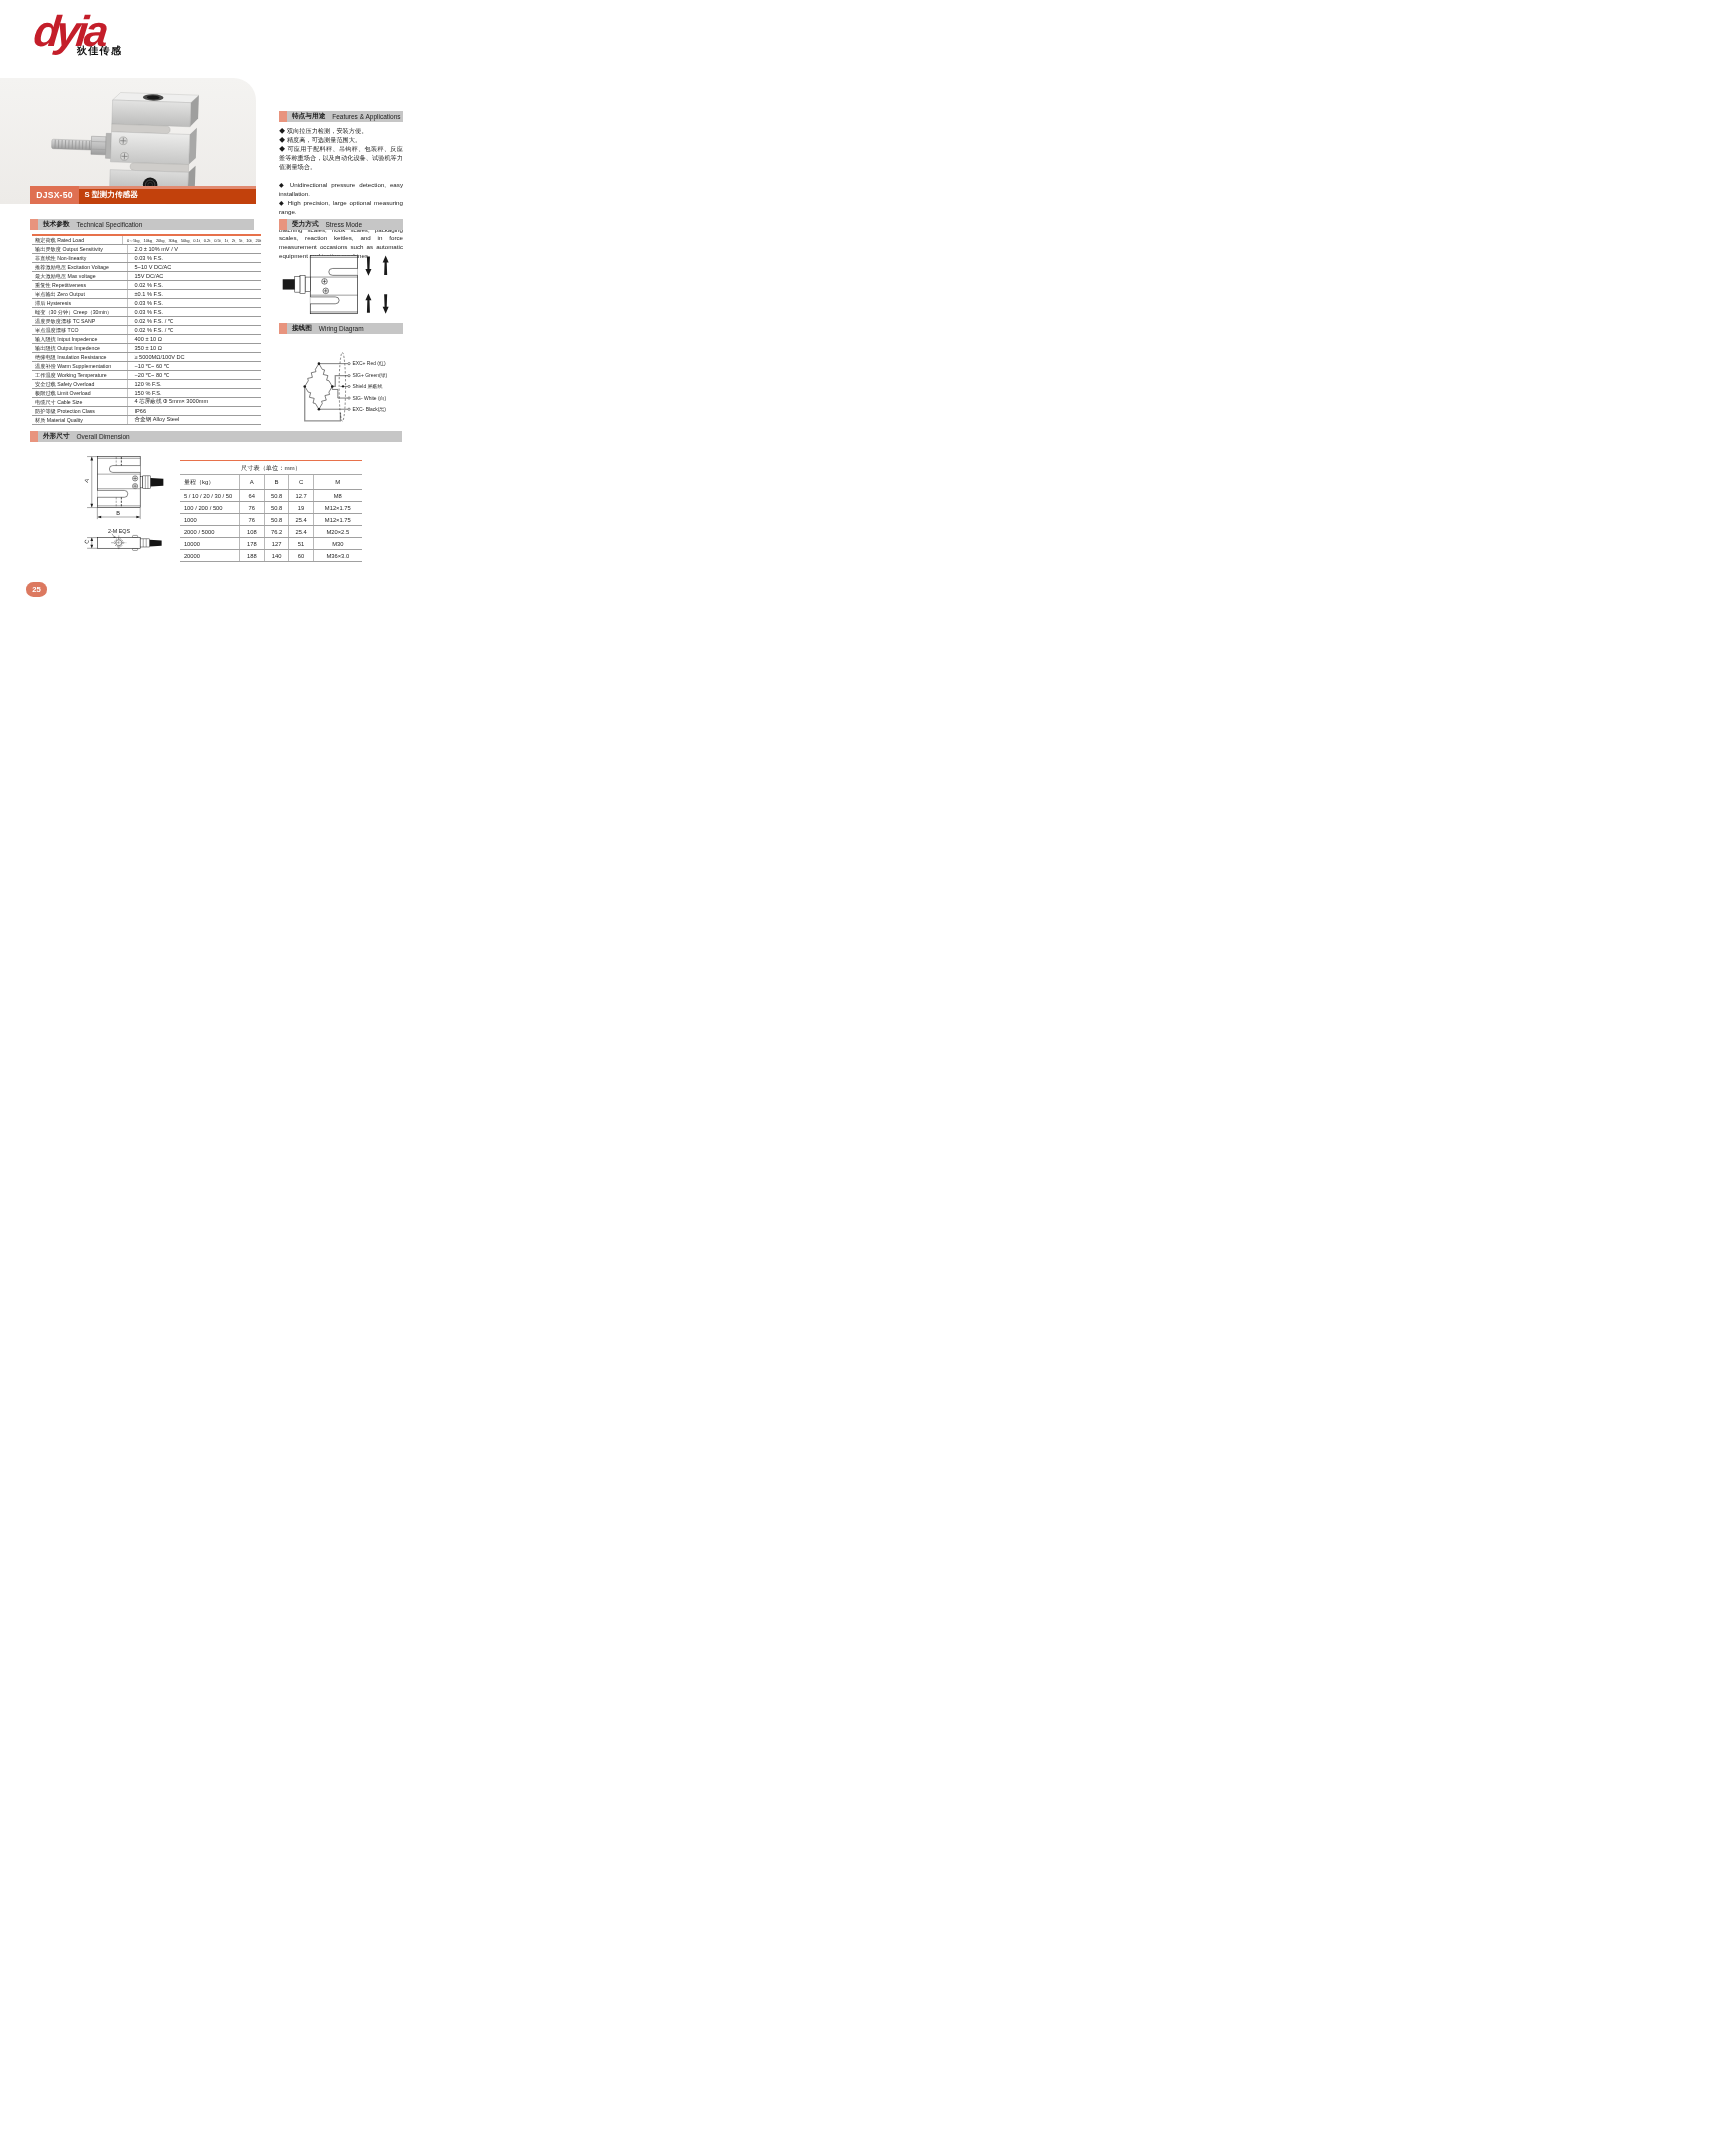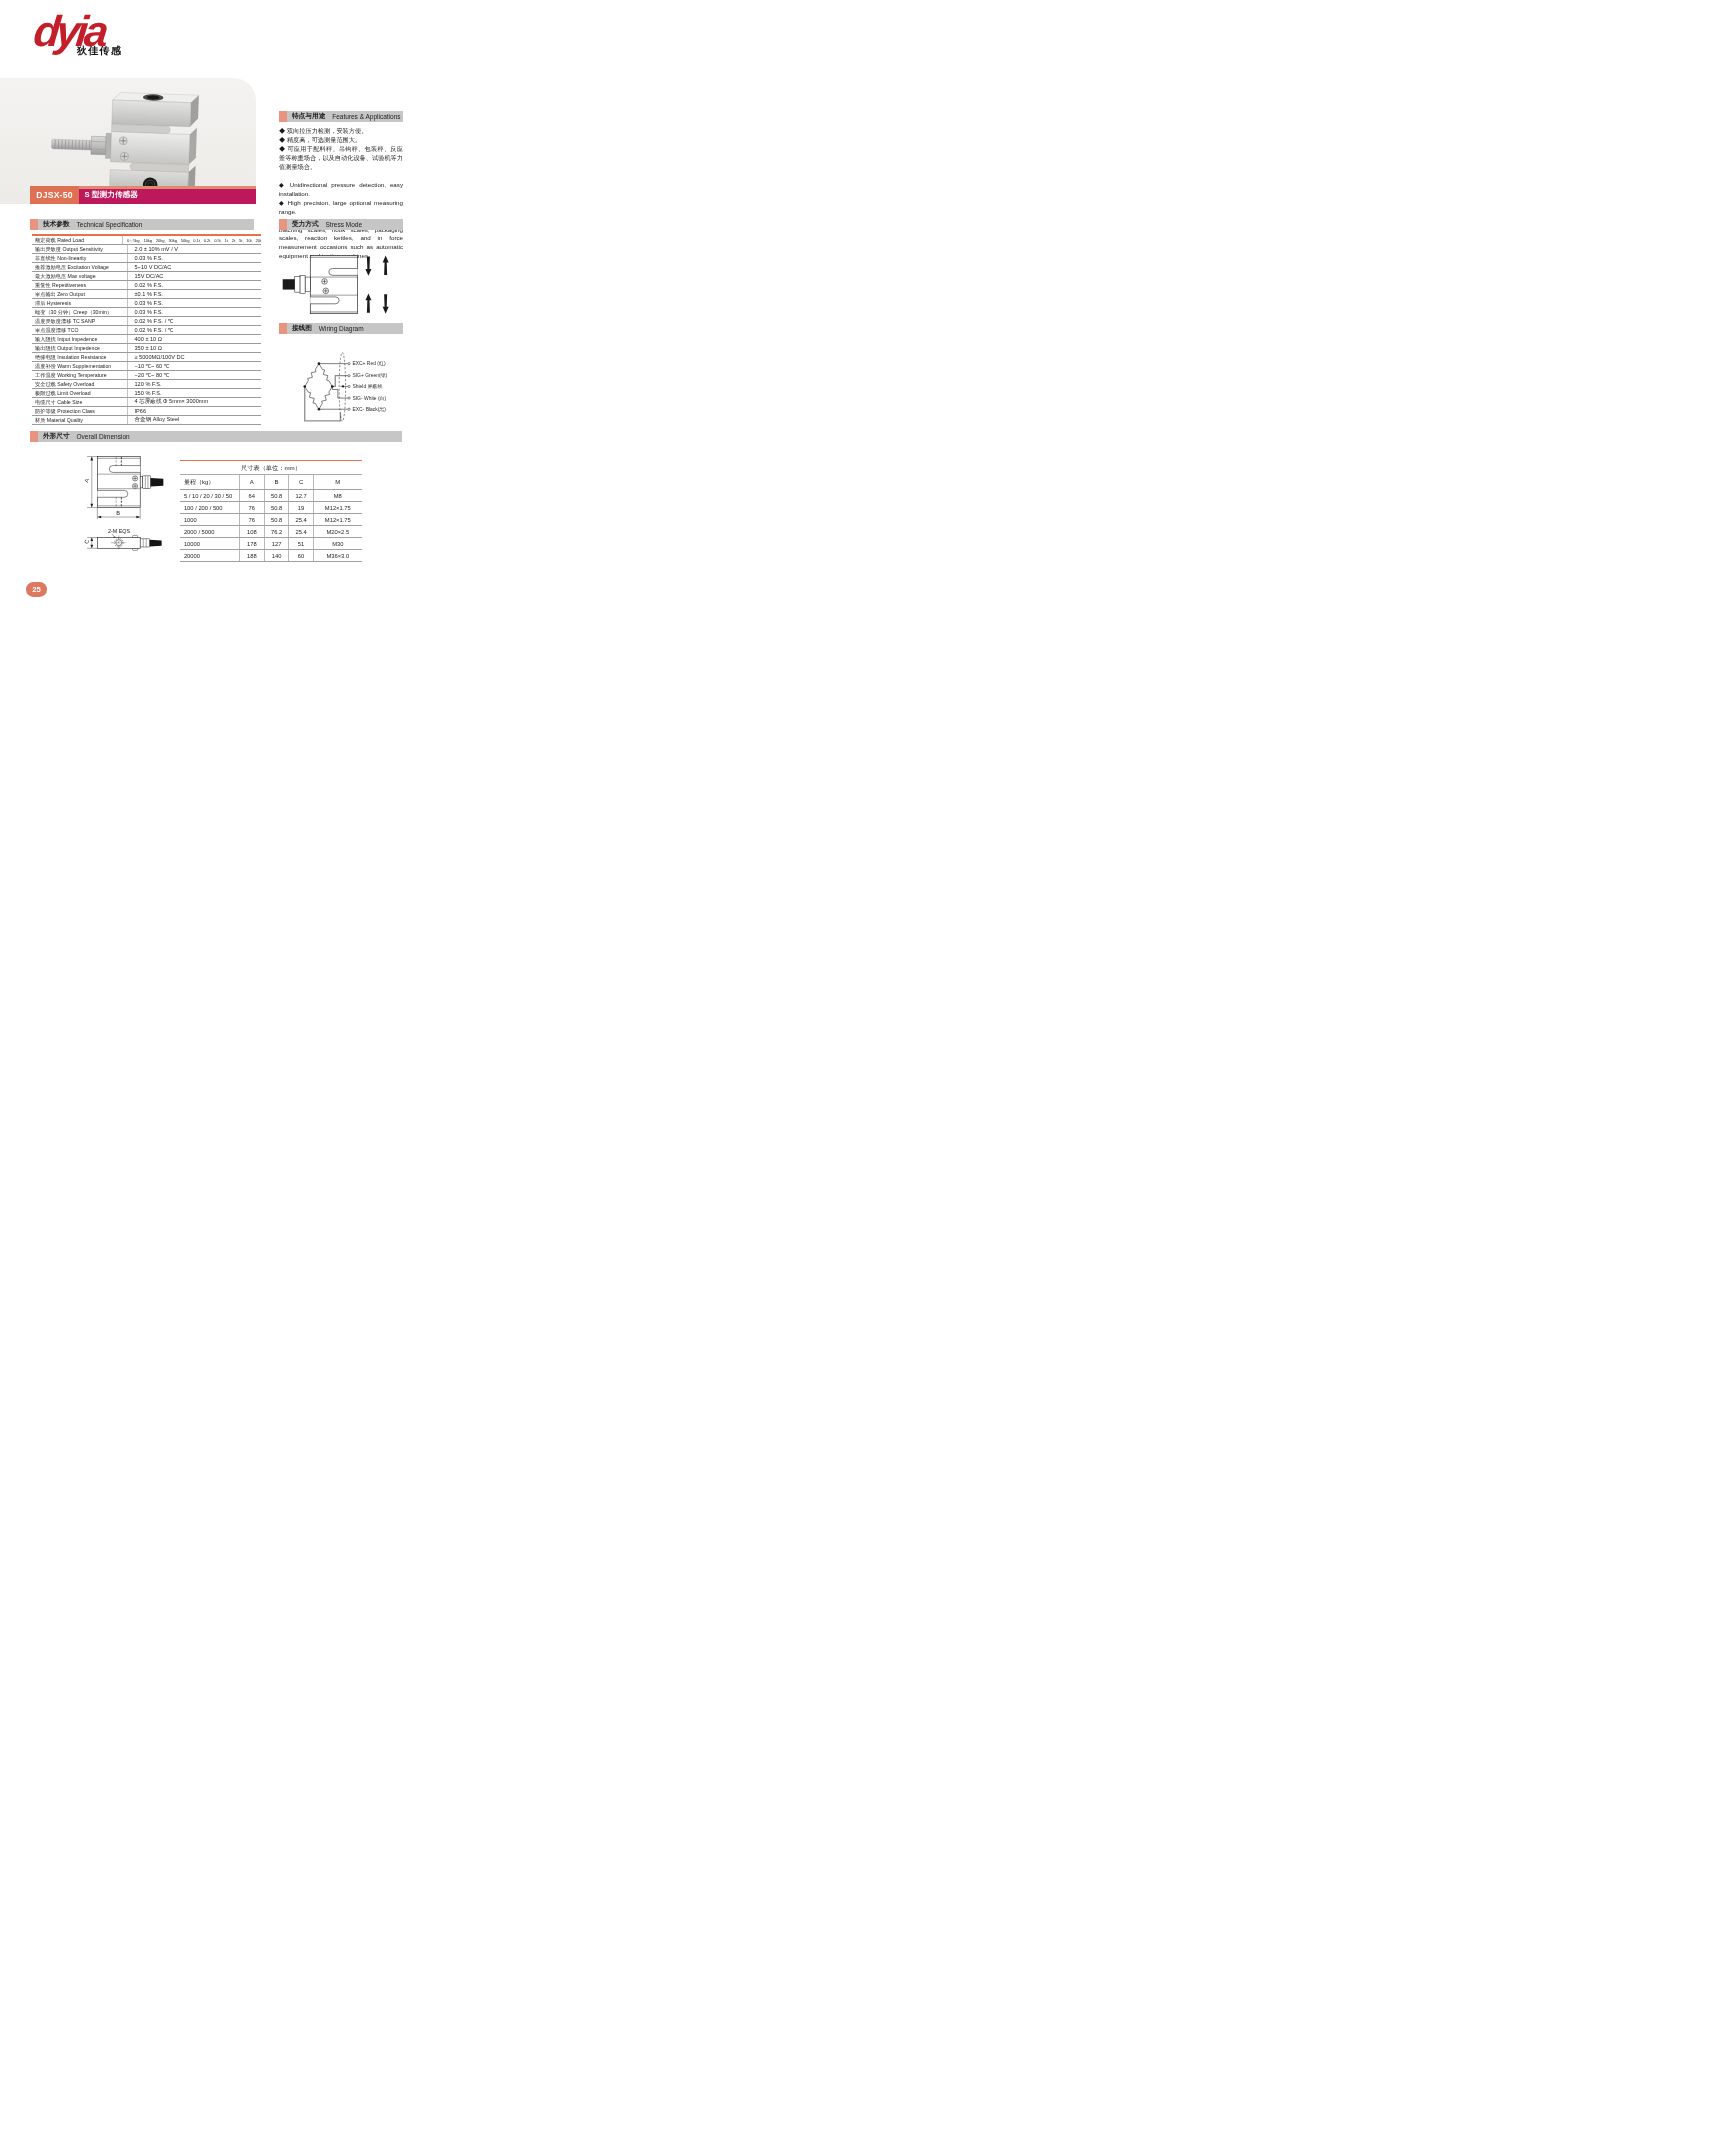--- a/index.html
+++ b/index.html
@@ -15,21 +15,21 @@
 
   
   .photo-panel{position:absolute;left:0;top:78px;width:256px;height:126px;
                background:linear-gradient(#f4f3f1,#edebe8);border-radius:0 22.4px 0 0;}
 
   
   .banner{position:absolute;left:30px;top:186px;width:226px;height:18px;z-index:5;text-align:right;}
   .banner-model{position:absolute;left:0;top:0;width:49px;height:18px;background:#df7052;
                 color:#fff;font-size:8.6px;font-weight:bold;display:flex;align-items:center;
                 justify-content:center;letter-spacing:0.2px;}
-  .banner-name{position:absolute;left:49px;right:0;top:0;bottom:0;background:#be185d;
+  .banner-name{position:absolute;left:49px;right:0;top:0;bottom:0;background:#c2410c;
                color:#fff;font-size:7.7px;font-weight:bold;display:flex;align-items:center;
                padding-left:5.6px;}
   .banner-strip{position:absolute;left:49px;right:0;top:0;height:3px;background:#e18a70;}
 
   
   .secbar{position:absolute;height:11.2px;display:flex;}
   .secbar .sq{width:7.7px;background:#e8947e;}
   .secbar .bar{flex:1;background:#c6c6c6;display:flex;align-items:center;padding-left:5.2px;}
   .secbar .zh{font-weight:bold;font-size:6.7px;color:#1c1c1c;}
   .secbar .en{font-size:6.5px;margin-left:6.9px;color:#1c1c1c;}

